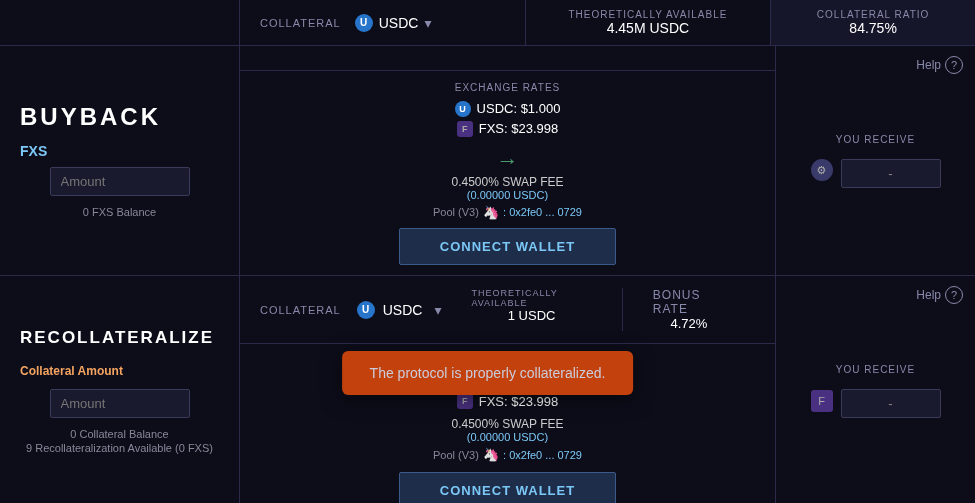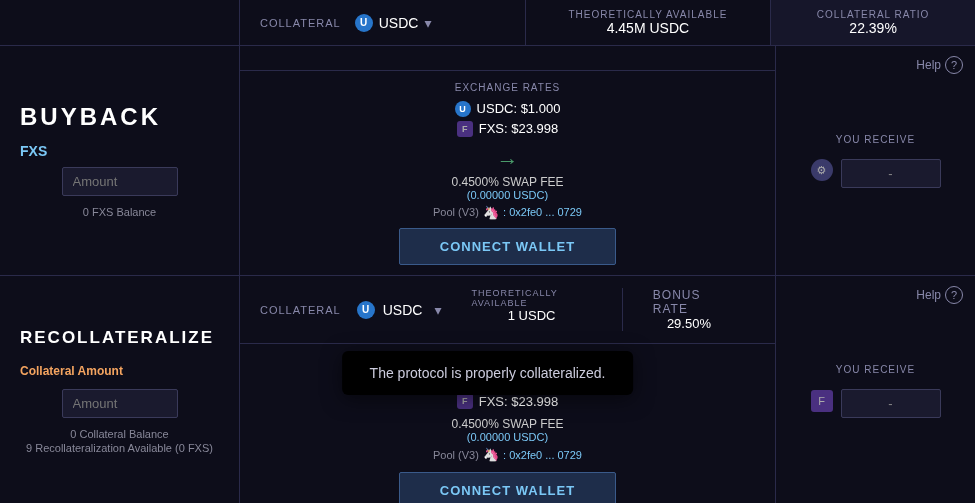--- a/index.html
+++ b/index.html
@@ -11,21 +11,21 @@
       width: 975px;
       height: 503px;
       overflow: hidden;
       position: relative;
     }
     .amount-input {
       background: #1a1a2e;
       border: 1px solid #3a3a5a;
       color: #666;
       padding: 6px 10px;
-      width: 116px;
+      width: 140px;
       font-size: 13px;
       border-radius: 2px;
       margin-bottom: 6px;
     }
     .usdc-circle {
       width: 18px;
       height: 18px;
       border-radius: 50%;
       background: #2775ca;
       display: inline-flex;
@@ -90,21 +90,21 @@
       font-size: 11px;
       color: #8888aa;
     }
 
     
     .tooltip-overlay {
       position: absolute;
       top: 42%;
       left: 50%;
       transform: translate(-50%, -50%);
-      background: #000000;
+      background: #c2410c;
       color: #ccccdd;
       padding: 14px 28px;
       border-radius: 6px;
       font-size: 14px;
       white-space: nowrap;
       z-index: 100;
       box-shadow: 0 4px 20px rgba(0,0,0,0.5);
     }
 
     
@@ -165,21 +165,21 @@
     <span class="usdc-circle">U</span>
     <span style="margin-left:6px;font-size:14px;color:#fff;margin-right:6px;">USDC</span>
     <span style="color:#8888aa;font-size:14px;">▾</span>
   </div>
   <div class="header-theor" style="flex:1.2;border-right:1px solid #2a2a4a;">
     <span style="font-size:10px;color:#8888aa;letter-spacing:1px;">THEORETICALLY AVAILABLE</span>
     <span style="font-size:14px;color:#fff;">4.45M USDC</span>
   </div>
   <div class="header-ratio" style="flex:1;">
     <span style="font-size:10px;color:#8888aa;letter-spacing:1px;">COLLATERAL RATIO</span>
-    <span style="font-size:14px;color:#fff;">22.39%</span>
+    <span style="font-size:14px;color:#fff;">84.75%</span>
   </div>
 </div>
 
 <div class="full-section">
 
   <div style="width:240px;min-width:240px;background:#0d0d1a;border-right:1px solid #2a2a4a;display:flex;flex-direction:column;align-items:center;justify-content:center;padding:20px;">
     <div style="font-size:24px;font-weight:bold;color:#fff;letter-spacing:3px;align-self:flex-start;margin-bottom:12px;">BUYBACK</div>
     <div style="color:#7bc8f6;font-size:14px;font-weight:bold;margin-bottom:8px;align-self:flex-start;">FXS</div>
     <input type="text" class="amount-input" placeholder="Amount" style="">
     <div style="font-size:11px;color:#888899;margin-top:4px;text-align:center;">0 FXS Balance</div>
@@ -244,21 +244,21 @@
         <span style="font-size:14px;color:#fff;margin-right:4px;">USDC</span>
         <span style="color:#8888aa;font-size:14px;cursor:pointer;">▾</span>
       </div>
       <div style="display:flex;gap:0;">
         <div style="display:flex;flex-direction:column;align-items:center;padding:0 30px;border-right:1px solid #2a2a4a;">
           <span style="font-size:9px;color:#8888aa;letter-spacing:1px;">THEORETICALLY AVAILABLE</span>
           <span style="font-size:13px;color:#fff;">1 USDC</span>
         </div>
         <div style="display:flex;flex-direction:column;align-items:center;padding:0 30px;">
           <span style="font-size:12px;color:#8888aa;letter-spacing:1px;">BONUS RATE</span>
-          <span style="font-size:13px;color:#fff;">29.50%</span>
+          <span style="font-size:13px;color:#fff;">4.72%</span>
         </div>
       </div>
     </div>
 
     <div style="flex:1;display:flex;flex-direction:column;align-items:center;justify-content:center;padding:10px 20px;position:relative;">
       <div style="font-size:10px;color:#8888aa;letter-spacing:1px;margin-bottom:8px;">EXCHANGE RATES</div>
       <div style="display:flex;align-items:center;gap:6px;margin-bottom:4px;">
         <span class="rate-icon-usdc">U</span>
         <span style="color:#fff;font-size:13px;">USDC: $1.000</span>
       </div>

